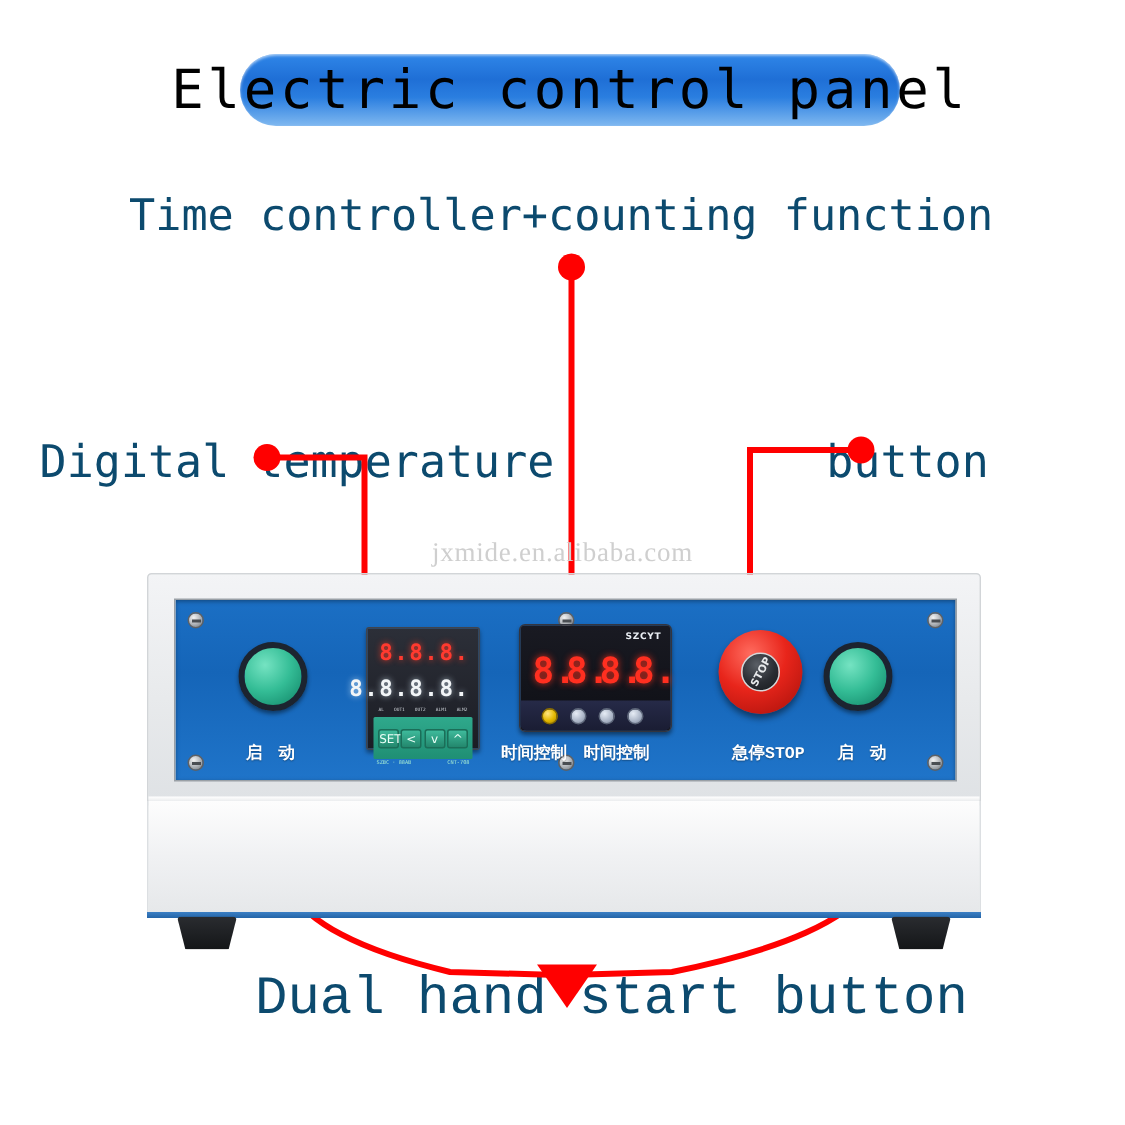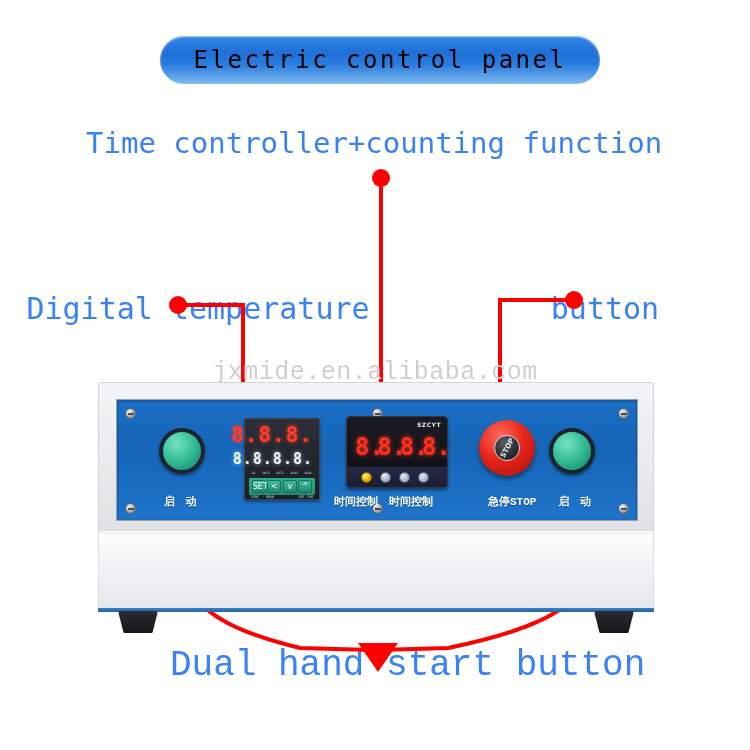--- a/index.html
+++ b/index.html
@@ -14,48 +14,48 @@
   
   .title-banner {
     position: absolute; left: 160px; top: 36px;
     width: 440px; height: 48px;
     border-radius: 24px;
     background: linear-gradient(180deg,#2f86e8 0%,#1f6fd6 35%,#2a7ee0 60%,#7fb8f0 100%);
     box-shadow: inset 0 1px 2px rgba(255,255,255,.65);
     display: flex; align-items: center; justify-content: center;
   }
   .title-banner span {
-    color: #000; font-size: 24px; letter-spacing: 2.5px;
+    color: #000; font-size: 36px; letter-spacing: 2.5px;
     font-family: "DejaVu Sans Mono","Liberation Mono",monospace;
     white-space: nowrap;
   }
 
   
   .anno {
     position: absolute;
-    color: #3b82f6;
+    color: #0c4a6e;
     font-family: "DejaVu Sans Mono","Liberation Mono",monospace;
     font-size: 30px;
     line-height: 1.45;
     white-space: pre;
     letter-spacing: 0px;
   }
   #anno-time   { left: 86px;  top: 122px; font-size: 29px; }
   #anno-temp   { left: 8px;   top: 200px; text-align: center; width: 380px; }
   #anno-estop  { left: 460px; top: 200px; text-align: center; width: 290px; }
   #anno-dual   { left: 170px; top: 640px; font-size: 36px; font-family: Liberation Mono, monospace; }
 
   
   #leaders { position: absolute; left: 0; top: 0; width: 750px; height: 750px; }
 
   
   .watermark {
     position: absolute; left: 50%; top: 358px; transform: translateX(-50%);
-    color: #cfcfcf; font-size: 25px;
-    font-family: Liberation Mono, monospace;
+    color: #cfcfcf; font-size: 18px;
+    font-family: Liberation Serif, serif;
     white-space: nowrap; letter-spacing: .5px;
   }
 
   
   .machine { position: absolute; left: 98px; top: 382px; width: 556px; height: 248px; }
 
   .machine-top {
     position: absolute; left: 0; top: 0; width: 556px; height: 152px;
     background: linear-gradient(180deg,#f3f4f6 0%,#e8eaec 55%,#dfe2e5 100%);
     border: 1px solid #d2d5d8;
@@ -102,31 +102,31 @@
   .temp-ctrl {
     position: absolute; left: 127px; top: 18px; width: 76px; height: 82px;
     background: linear-gradient(180deg,#2c2f38 0%,#1b1d24 100%);
     border: 1px solid #40444d; border-radius: 2px;
     padding: 4px 4px 3px 4px;
     box-shadow: 0 2px 3px rgba(0,0,0,.4);
   }
   .seg-row {
     height: 24px; display:flex; align-items:center; justify-content:flex-end;
     font-family: "DejaVu Sans Mono","Liberation Mono",monospace;
-    font-size: 21px; font-weight: bold; letter-spacing: 1px;
+    font-size: 15px; font-weight: bold; letter-spacing: 1px;
     padding-right: 2px;
   }
   .seg-row.top { color: #ff3a2f; text-shadow: 0 0 4px rgba(255,60,40,.85); }
   .seg-row.bot { color: #f2f5f7; font-size:15px; text-shadow: 0 0 4px rgba(220,240,255,.7); }
   .temp-tick-row {
     display:flex; justify-content:space-around; font-size:3px; color:#cfd4da;
     letter-spacing:0; height:5px;
   }
   .temp-keys {
-    margin-top: 2px; height: 17px; border-radius: 1px;
+    margin-top: 2px; height: 28px; border-radius: 1px;
     background: linear-gradient(180deg,#2fa98c 0%,#1f8f74 100%);
     display: flex; align-items: center; justify-content: space-around; padding: 0 2px;
   }
   .temp-key {
     width: 14px; height: 13px; border-radius: 2px;
     background: linear-gradient(180deg,#3fbb9c 0%,#23876d 100%);
     border: 1px solid #1b6e58;
     color: #eafff7; font-size: 8px; line-height: 11px; text-align: center;
     font-family: "DejaVu Sans","Liberation Sans",sans-serif;
   }

